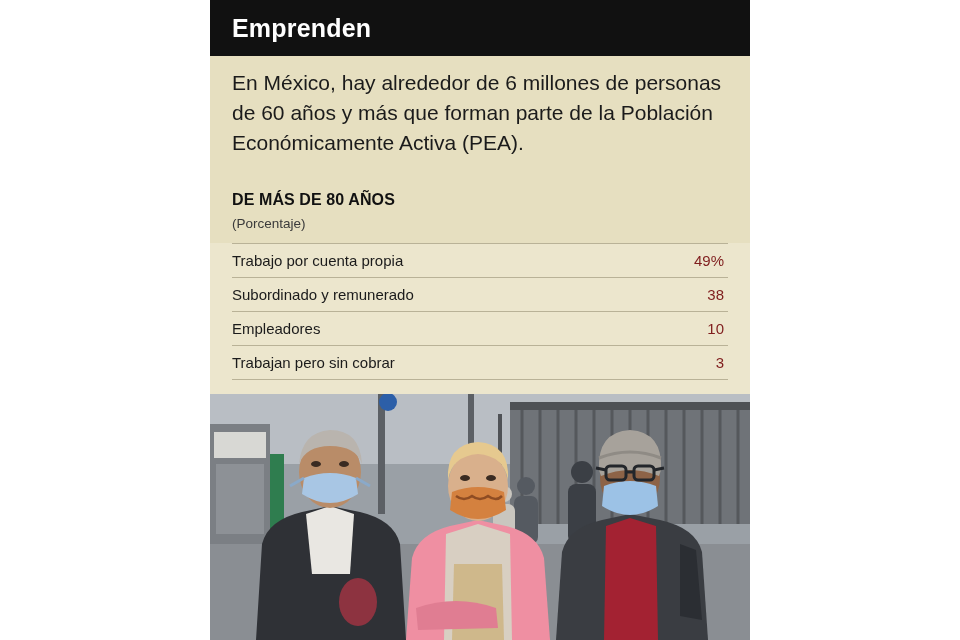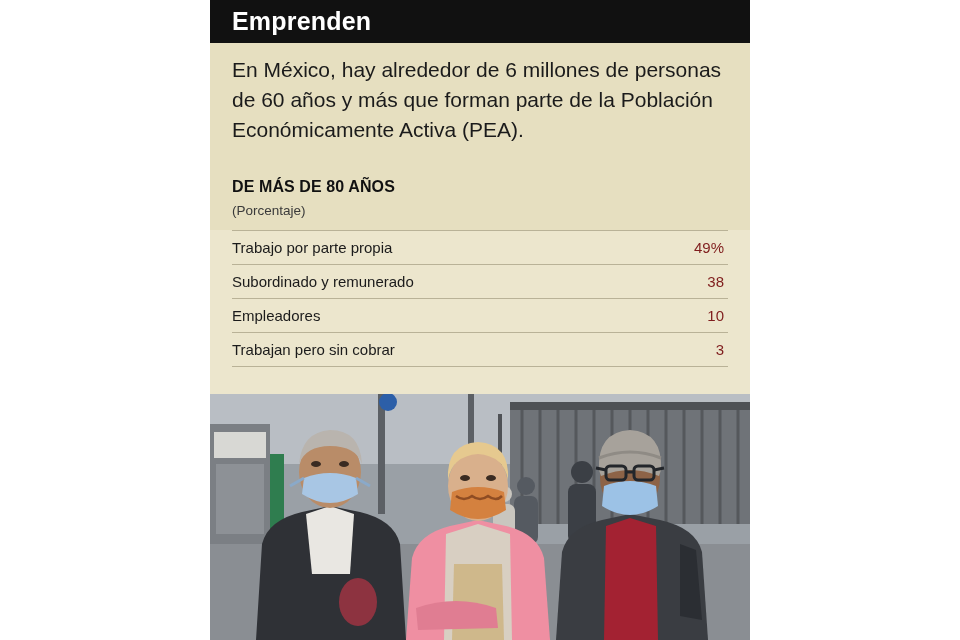--- a/index.html
+++ b/index.html
@@ -23,21 +23,21 @@
     position: absolute;
     left: 210px;
     top: 0;
     width: 540px;
     height: 640px;
     background: #ece6cd;
   }
   
   .header {
     background: #111111;
-    height: 43px;
+    height: 56px;
     display: flex;
     align-items: center;
     padding: 0 0 0 22px;
   }
   .header-title {
     color: #ffffff;
     font-size: 25px;
     font-weight: bold;
     letter-spacing: 0.2px;
   }
@@ -121,21 +121,21 @@
       <div class="intro-text">En México, hay alrededor de 6 millones de personas de 60 años y más que forman parte de la Población Económicamente Activa (PEA).</div>
       <div class="subtitle">
         <br>
         <span>DE MÁS DE 80 AÑOS</span>
       </div>
       <div class="units">(Porcentaje)</div>
     </div>
 
     <div class="table-wrap">
       <div class="row">
-        <span class="row-label">Trabajo por parte propia</span>
+        <span class="row-label">Trabajo por cuenta propia</span>
         <span class="row-value">49%</span>
       </div>
       <div class="row">
         <span class="row-label">Subordinado y remunerado</span>
         <span class="row-value">38</span>
       </div>
       <div class="row">
         <span class="row-label">Empleadores</span>
         <span class="row-value">10</span>
       </div>

